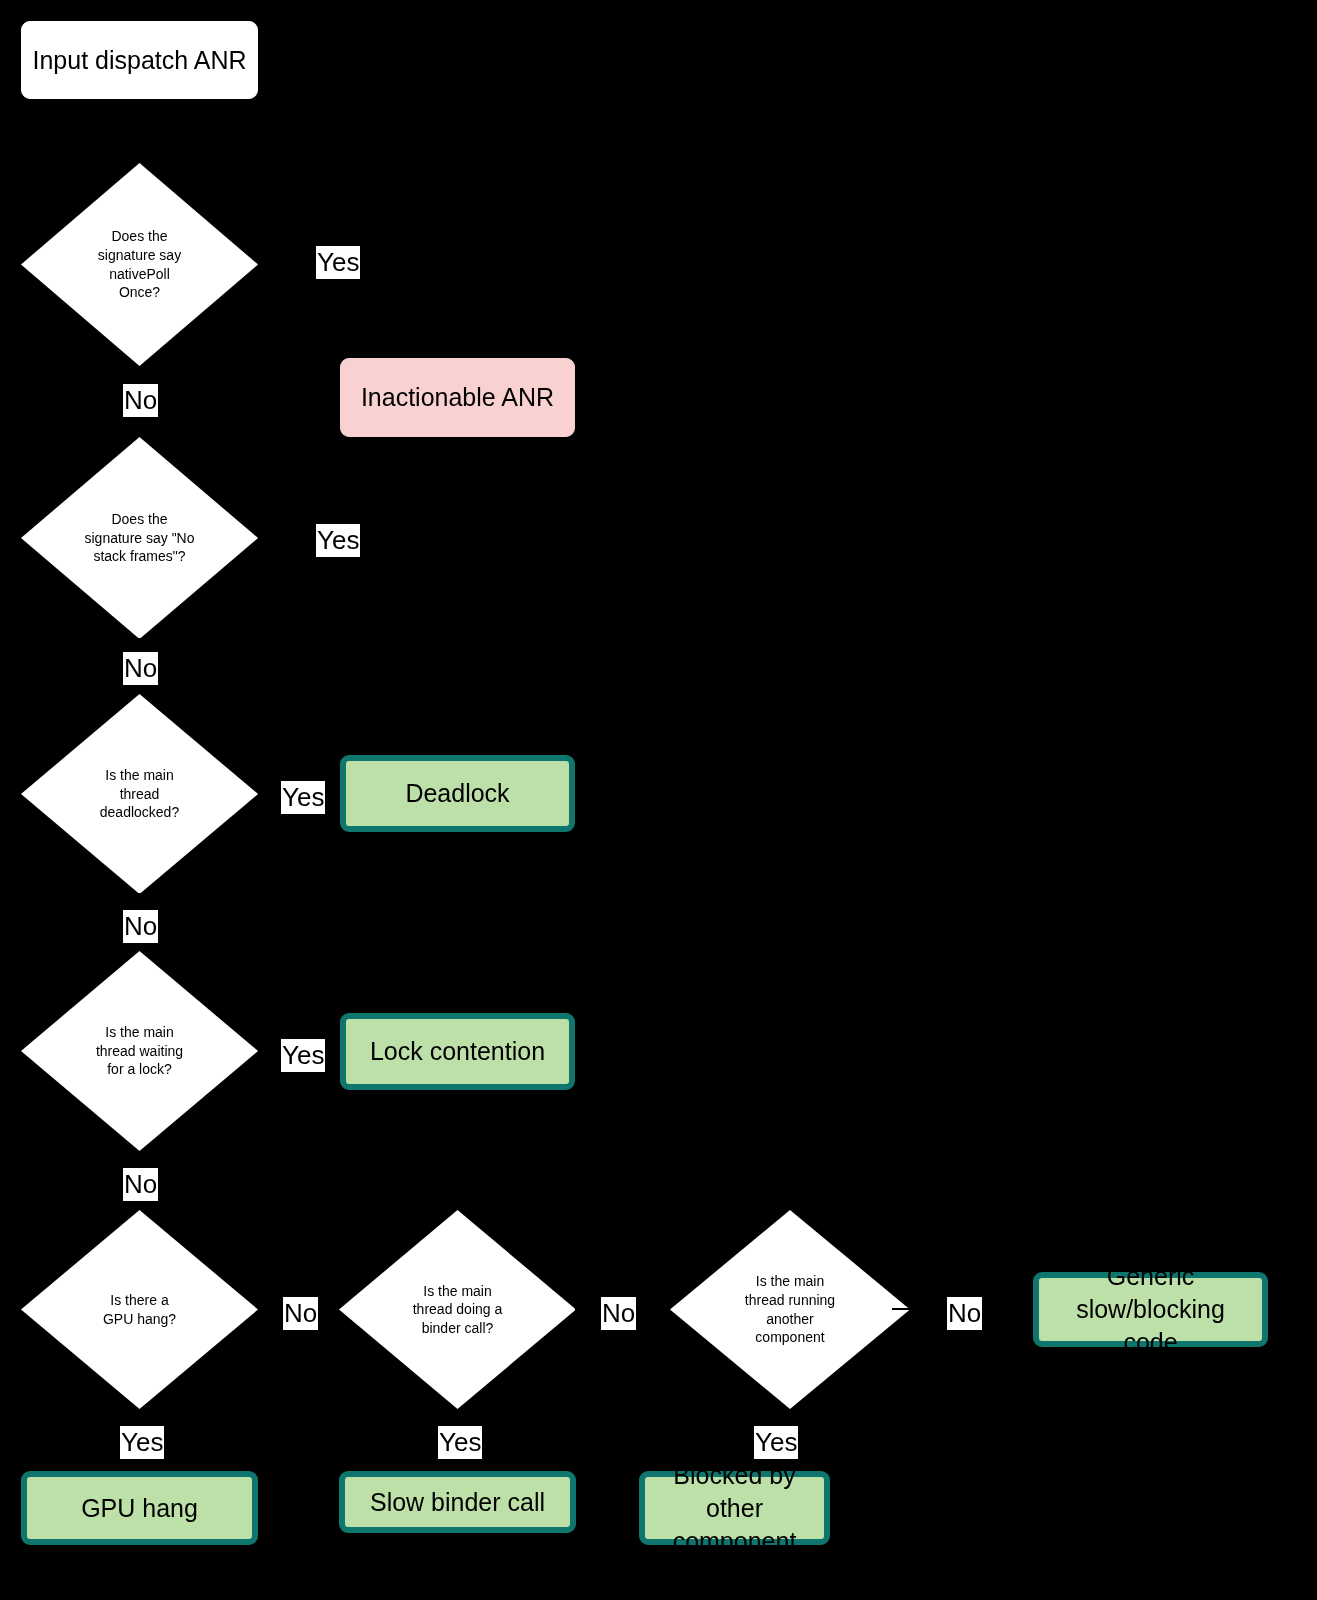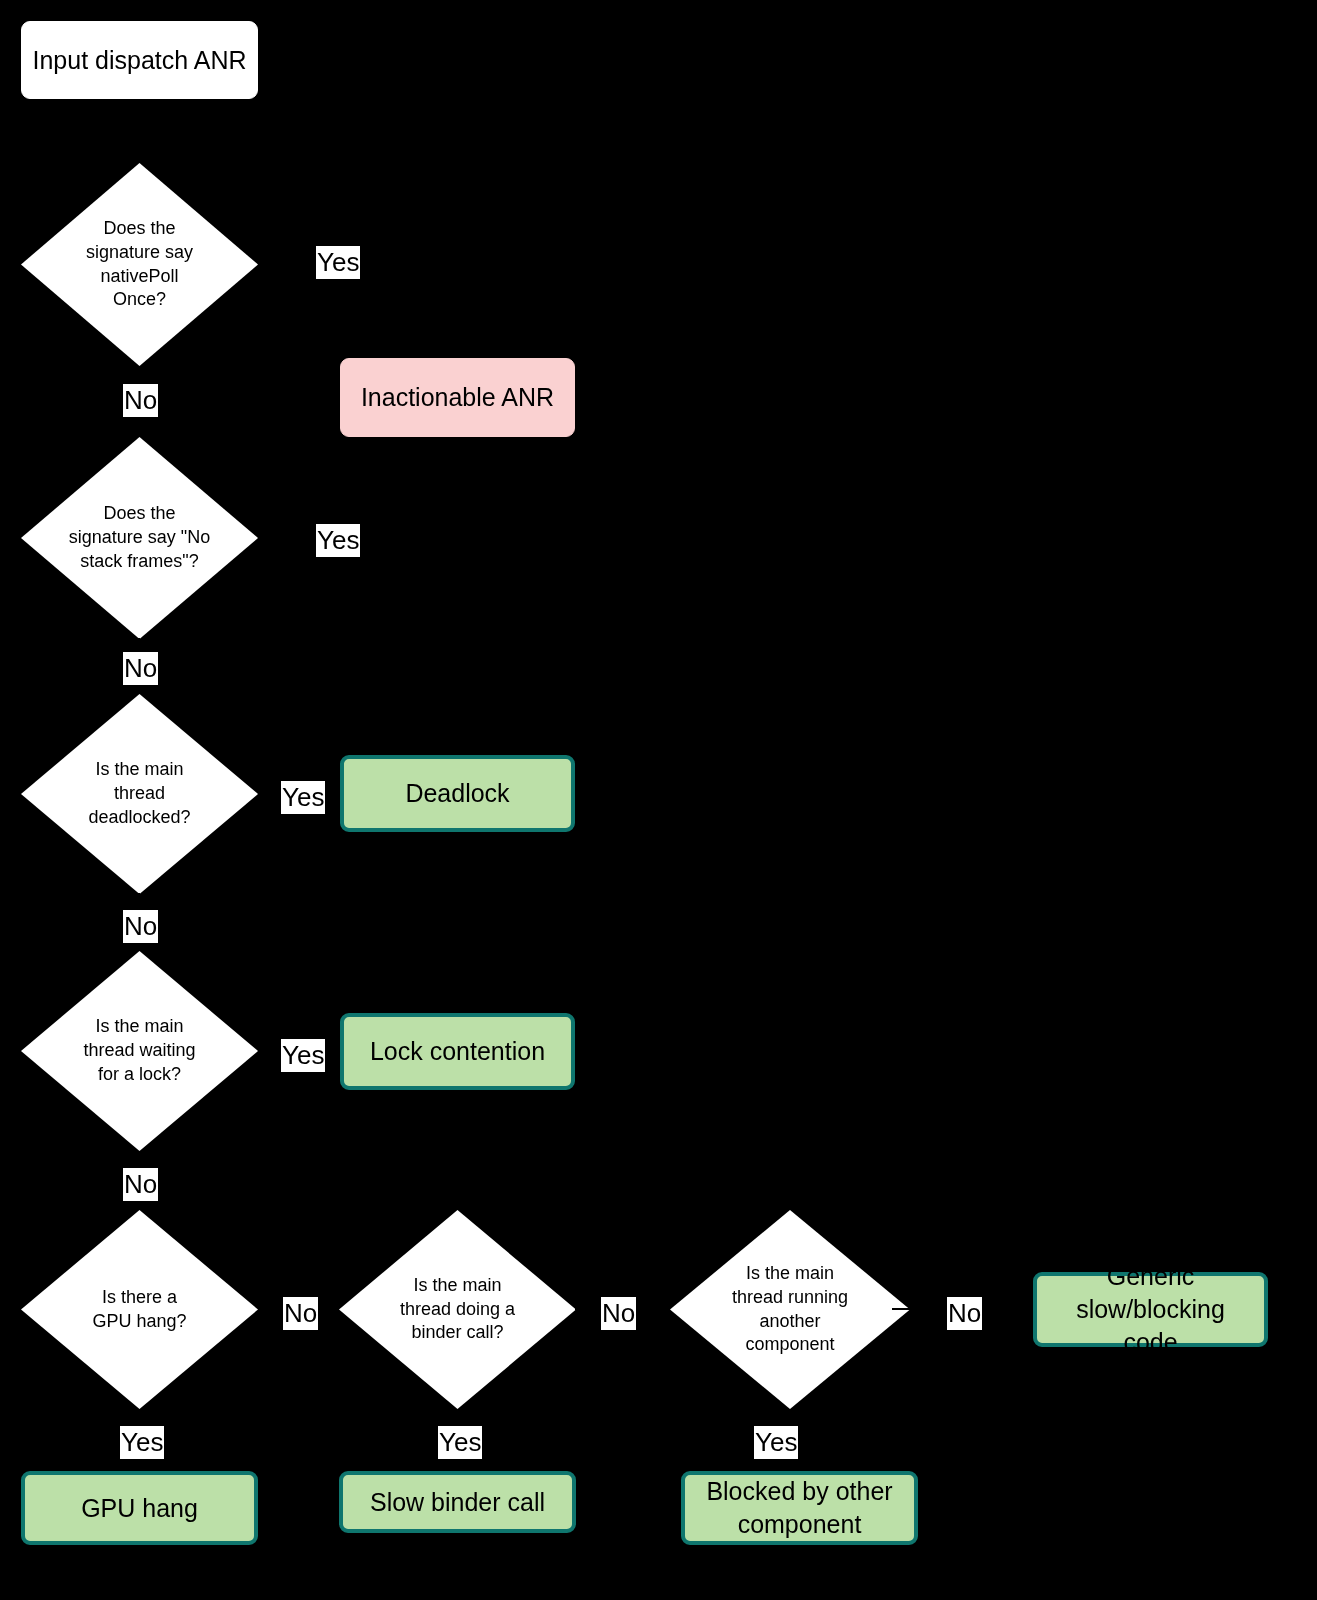--- a/index.html
+++ b/index.html
@@ -26,42 +26,42 @@
     justify-content: center;
     text-align: center;
     color: #000000;
     font-size: 25px;
     line-height: 1.32;
     padding: 4px 10px;
     white-space: pre-line;
   }
   .node-box.start  { background: #FFFFFF; border: 1px solid #FFFFFF; }
   .node-box.bad    { background: #FAD1D1; border: 1px solid #FAD1D1; }
-  .node-box.good   { background: #BCE0A8; border: 4px solid #0f766e; }
+  .node-box.good   { background: #BCE0A8; border: 6px solid #0f766e; }
 
   
   .diamond-wrap {
     position: absolute;
     display: flex;
     align-items: center;
     justify-content: center;
   }
   .diamond-shape {
     position: absolute;
     left: 0; top: 0;
     width: 100%; height: 100%;
     background: #FFFFFF;
     clip-path: polygon(50% 0%, 100% 50%, 50% 100%, 0% 50%);
   }
   .diamond-label {
     position: relative;
     z-index: 2;
     text-align: center;
     color: #000000;
-    font-size: 18px;
+    font-size: 14px;
     line-height: 1.33;
     white-space: pre-line;
     width: 155%;
   }
 
   
   .edge-label {
     position: absolute;
     background: #FFFFFF;
     color: #000000;
@@ -205,21 +205,21 @@
   </div>
 
   <div class="diamond-wrap" style="left:670px; top:1210px; width:240px; height:199px;">
     <div class="diamond-shape"></div>
     <span class="diamond-label" style="width:100%;">Is the main
 thread running
 another
 component</span>
   </div>
 
-  <div class="node-box good" style="left:681px; top:1471px; width:237px; height:74px;">
+  <div class="node-box good" style="left:639px; top:1471px; width:191px; height:74px;justify-content:flex-end;">
     <span>Blocked by other
 component</span>
   </div>
 
   <div class="node-box good" style="left:1033px; top:1272px; width:235px; height:75px;">
     <span>Generic
 slow/blocking code</span>
   </div>
 
   <div class="edge-label" style="left:316px; top:246px;"><span>Yes</span></div>

